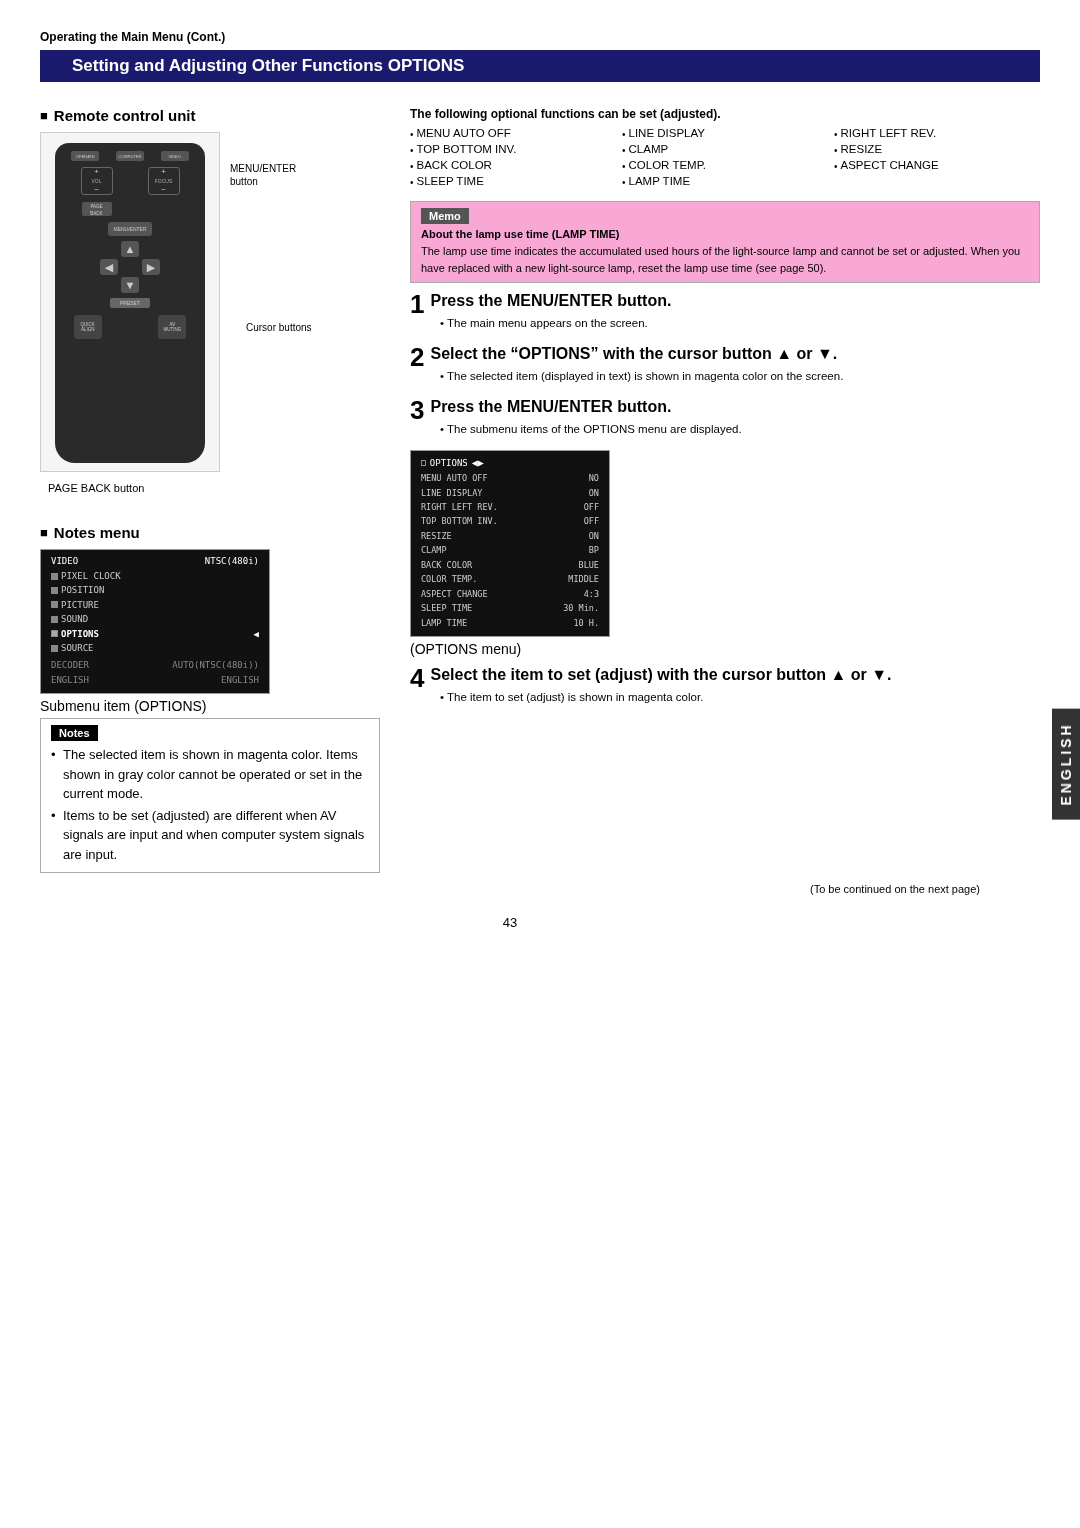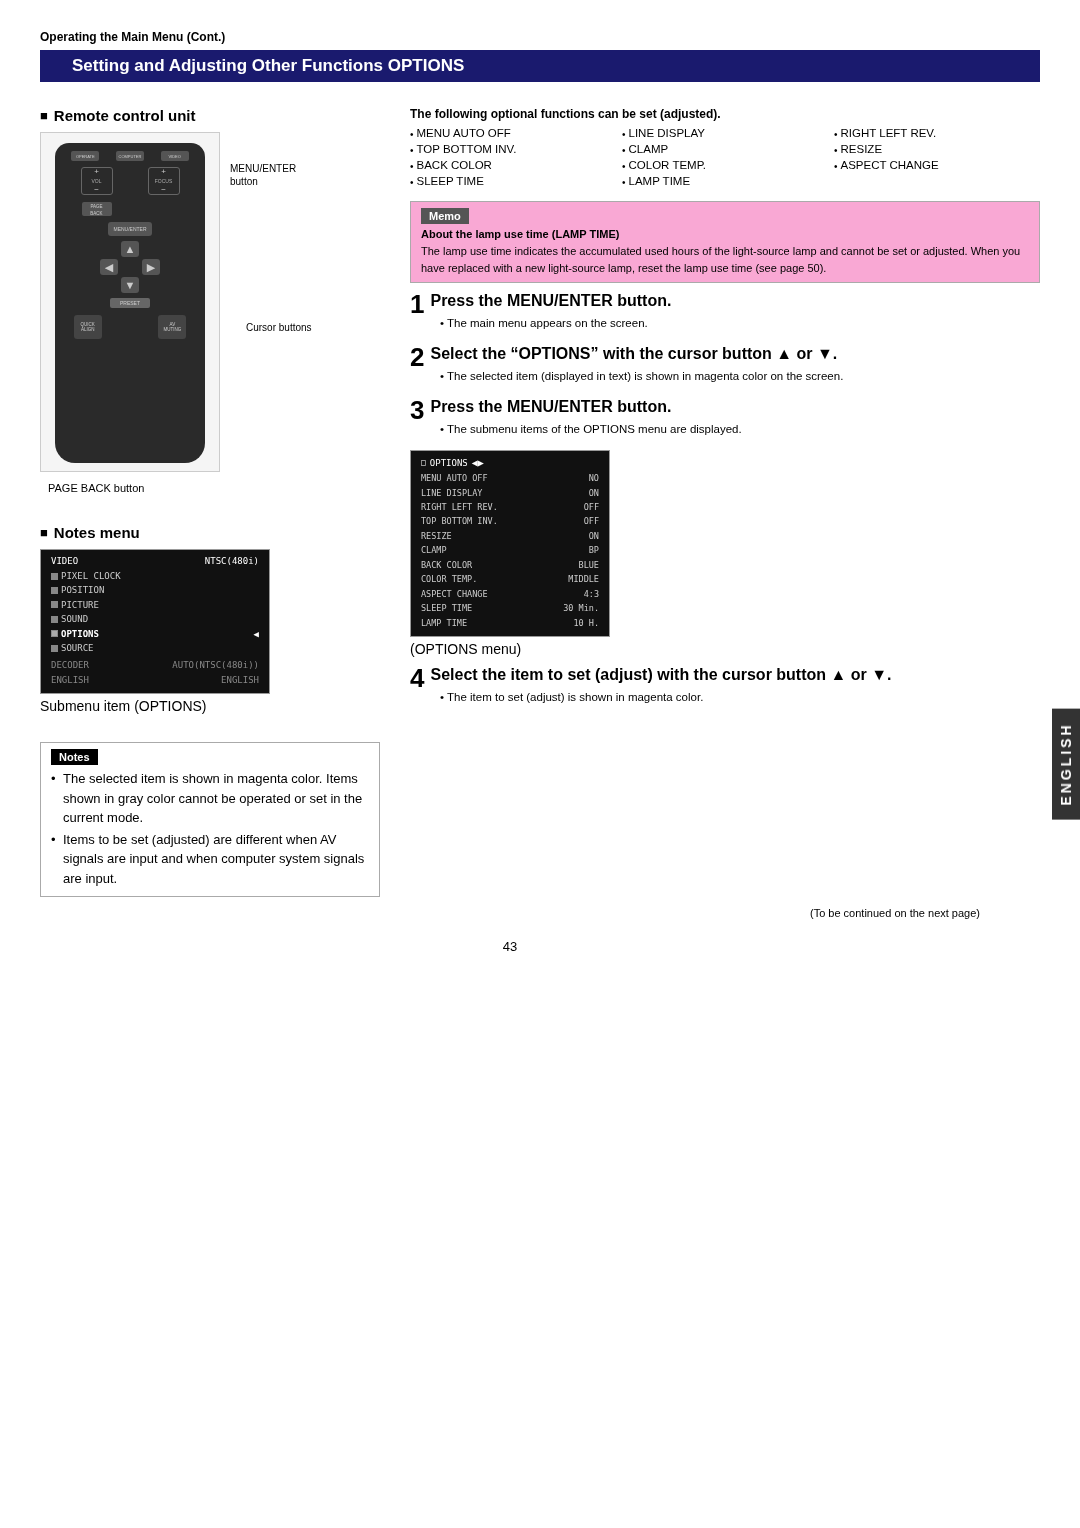--- a/index.html
+++ b/index.html
@@ -329,21 +329,21 @@
     .submenu-label {
       font-size: 14px;
       color: #000;
       margin-top: 2px;
     }
 
     
     .notes-box {
       border: 1px solid #aaa;
       padding: 6px 10px;
-      margin-top: 28px;
+      margin-top: 4px;
     }
 
     .notes-title {
       background: #000;
       color: #fff;
       font-size: 11px;
       font-weight: bold;
       padding: 2px 8px;
       display: inline-block;
       margin-bottom: 4px;

